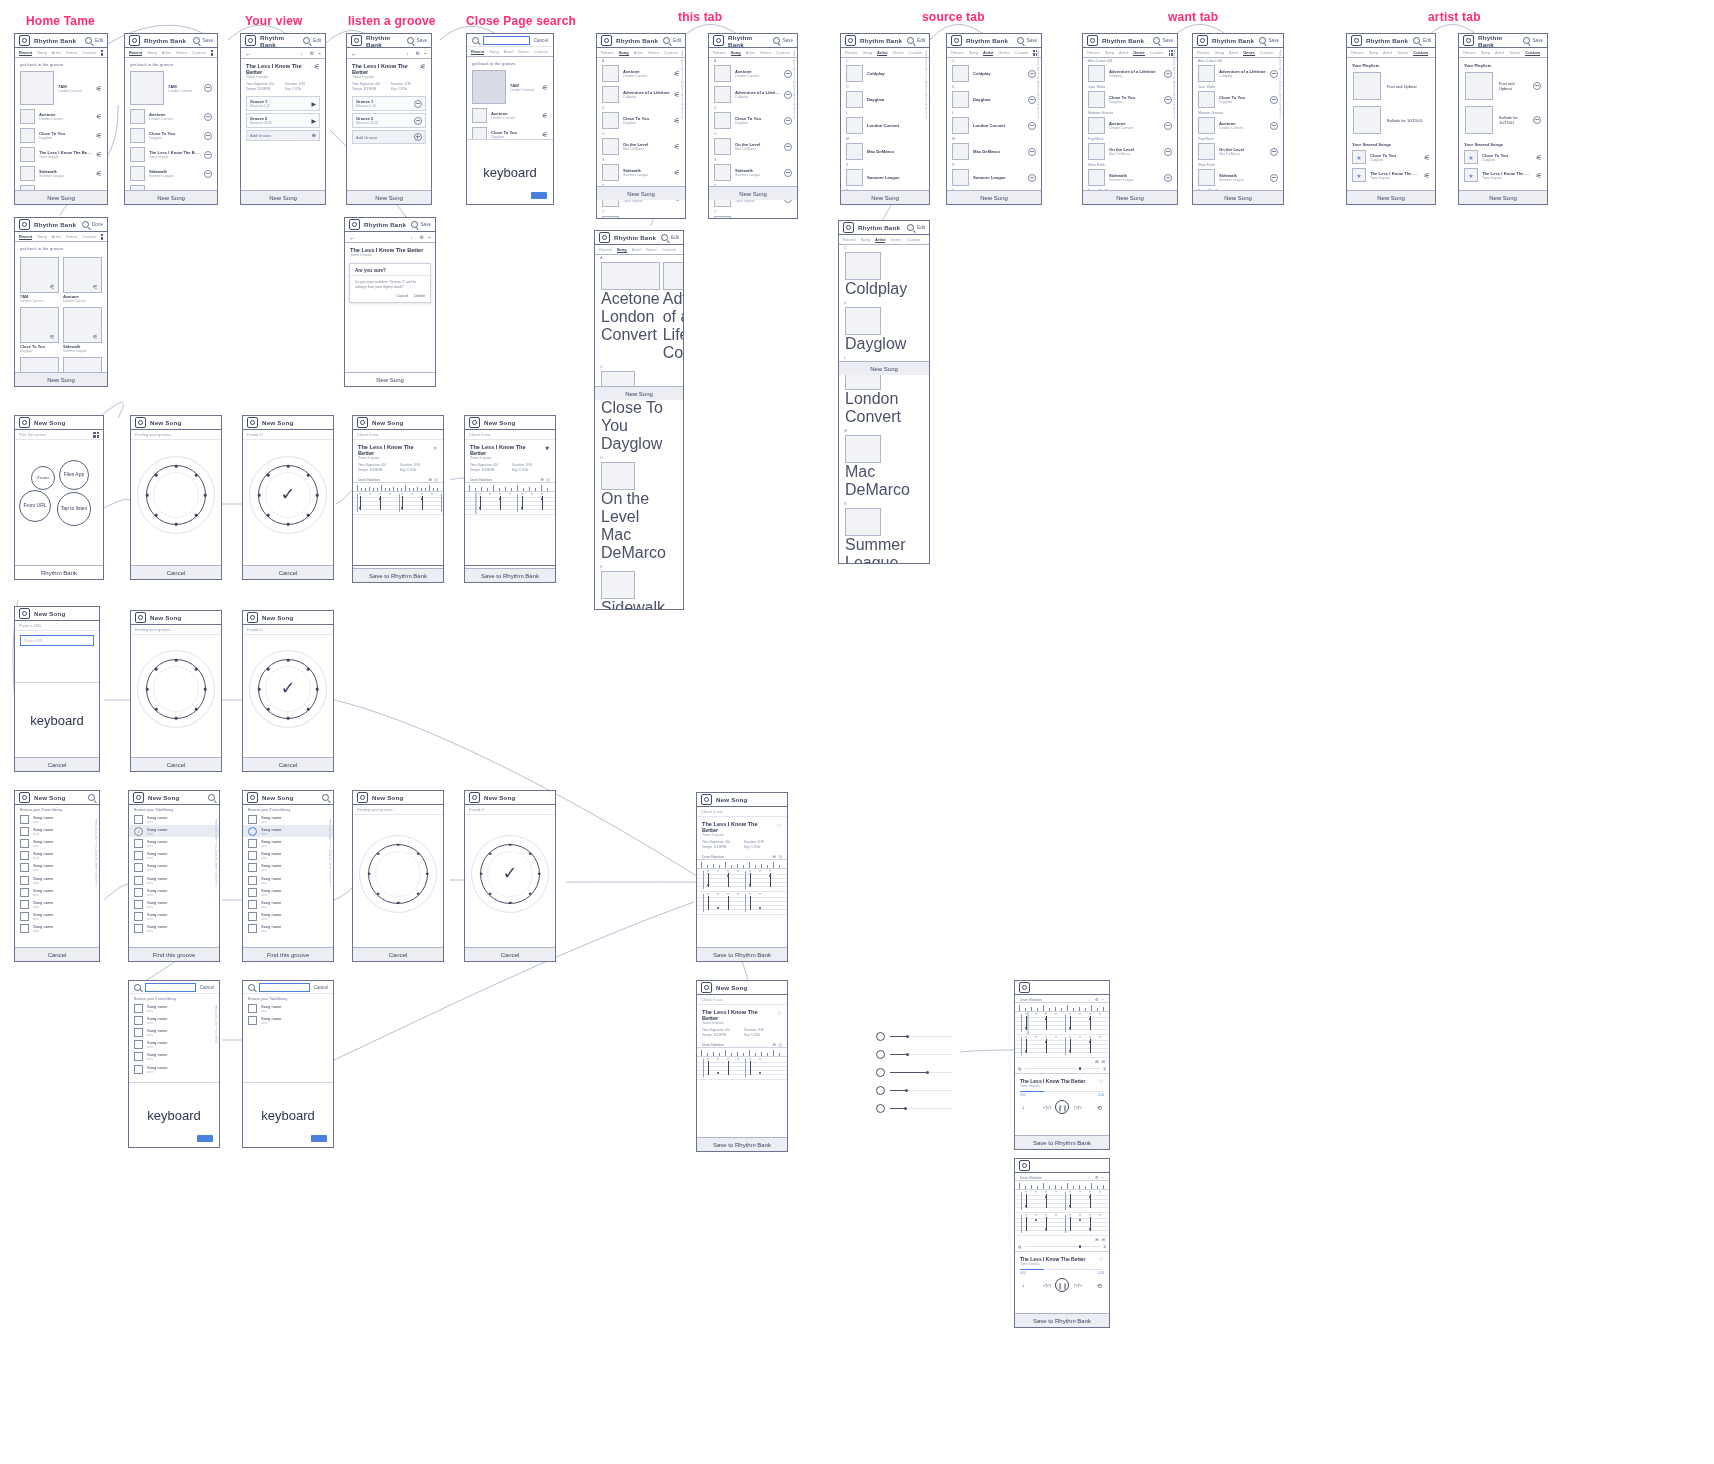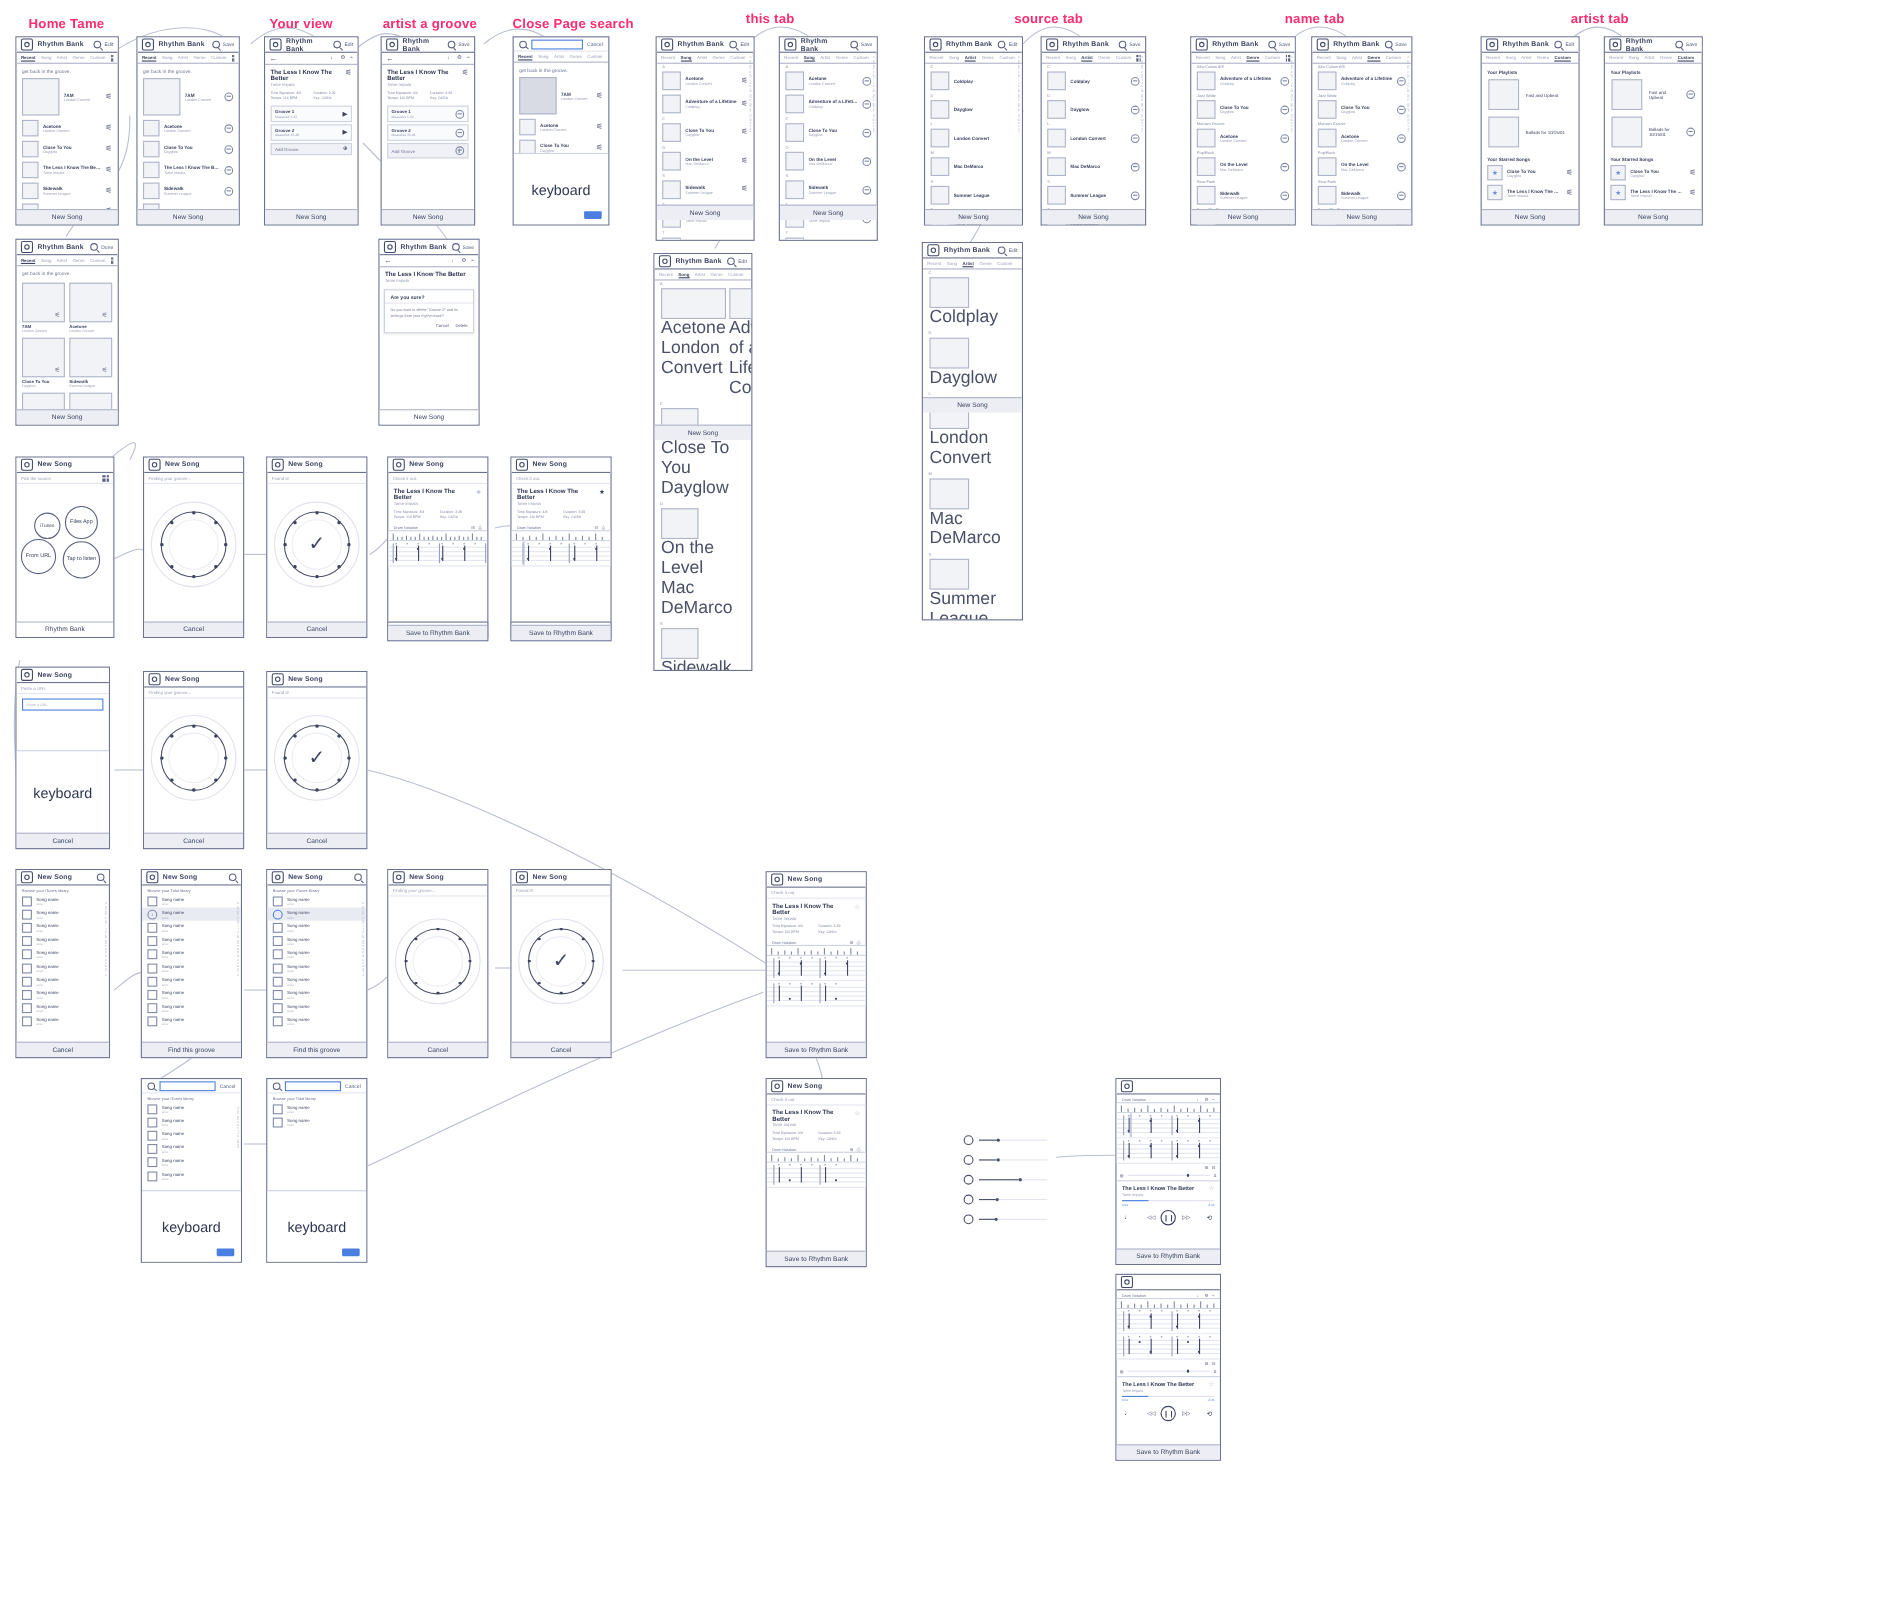--- a/index.html
+++ b/index.html
@@ -226,25 +226,25 @@
     <path d="M566 882 C 610 882, 650 882, 696 882"></path>
     <path d="M174 962 C 160 972, 150 978, 140 984"></path>
     <path d="M222 1040 C 232 1040, 236 1040, 242 1040"></path>
     <path d="M334 1060 C 420 1020, 560 950, 694 902"></path>
     <path d="M742 962 C 746 972, 748 978, 748 986"></path>
     <path d="M1040 1050 C 1000 1050, 980 1050, 960 1052"></path>
   </svg>
 
   <div class="flow-label" style="left:26px;top:14px">Home Tame</div>
   <div class="flow-label" style="left:245px;top:14px">Your view</div>
-  <div class="flow-label" style="left:348px;top:14px">artist a groove</div>
+  <div class="flow-label" style="left:348px;top:14px">listen a groove</div>
   <div class="flow-label" style="left:466px;top:14px">Close Page search</div>
   <div class="flow-label" style="left:678px;top:10px">this tab</div>
   <div class="flow-label" style="left:922px;top:10px">source tab</div>
-  <div class="flow-label" style="left:1168px;top:10px">name tab</div>
+  <div class="flow-label" style="left:1168px;top:10px">want tab</div>
   <div class="flow-label" style="left:1428px;top:10px">artist tab</div>
 
   <div class="phone" style="left:14px;top:33px;width:94px;height:172px;">
     <div class="nav">
       <div class="logo"></div>
       <div class="navtitle">Rhythm Bank</div>
       <div class="navright">
         <div class="magnifier"></div>
         <div class="mini">Edit</div>
       </div>

